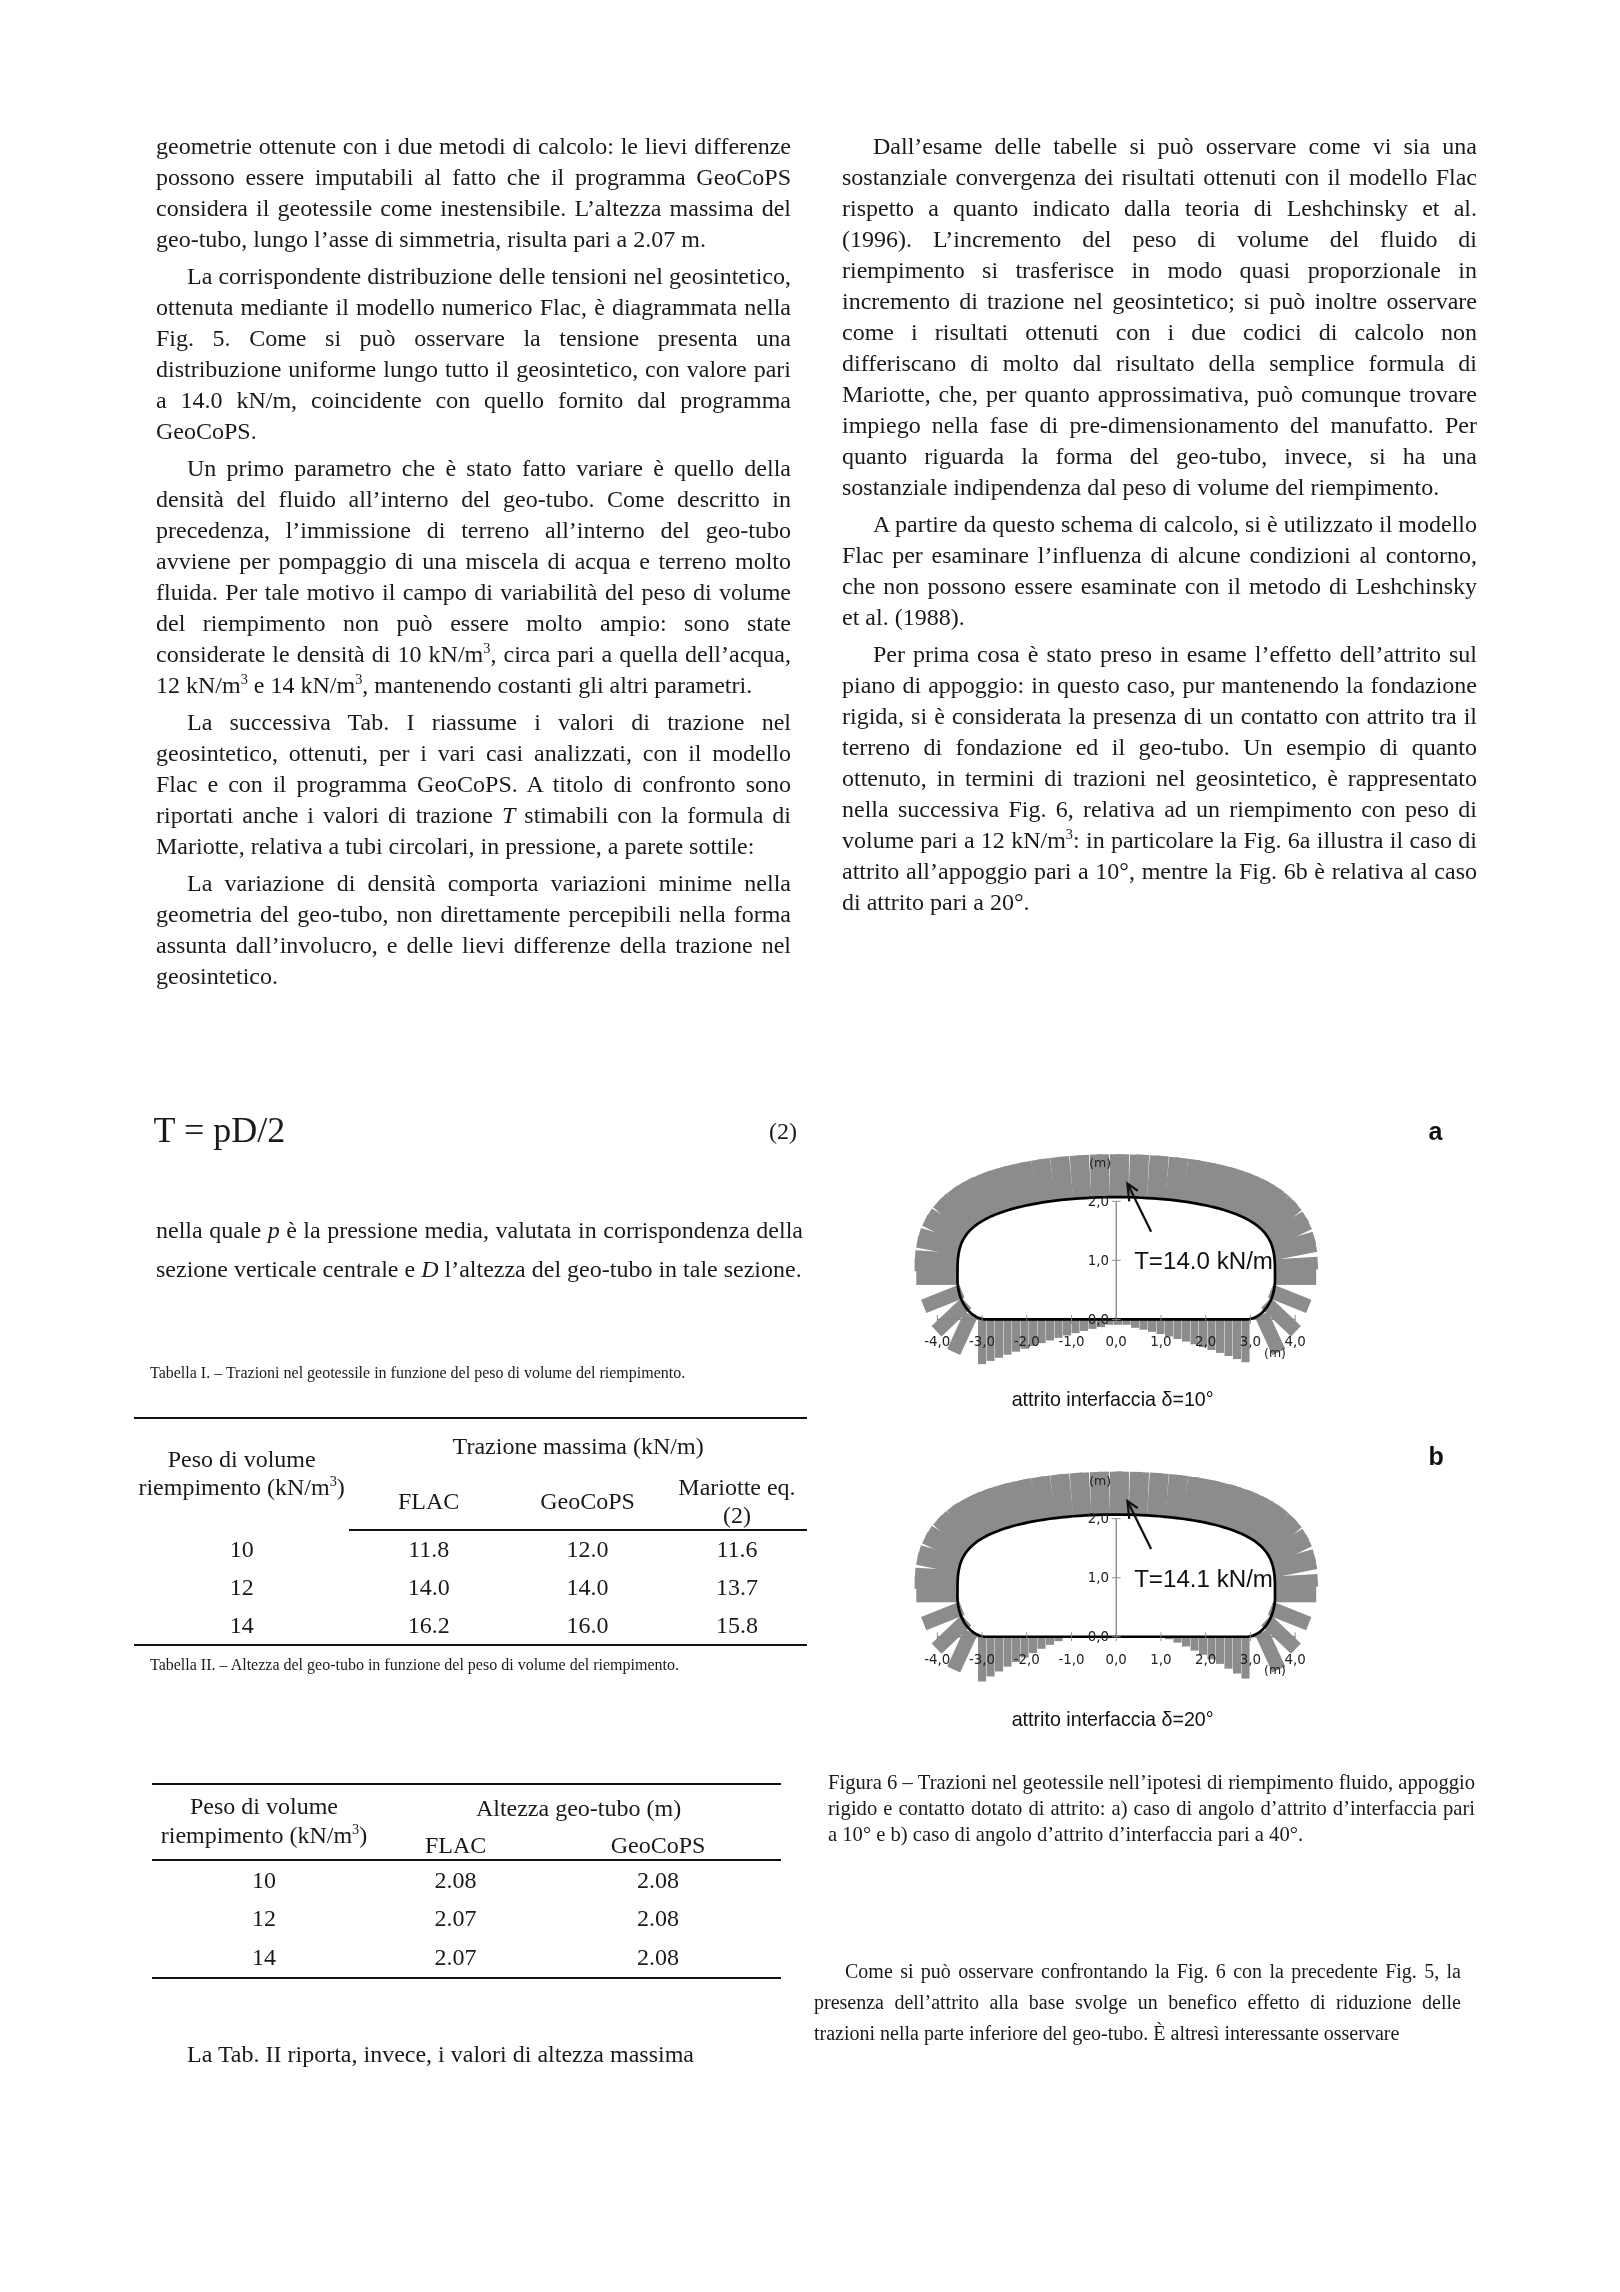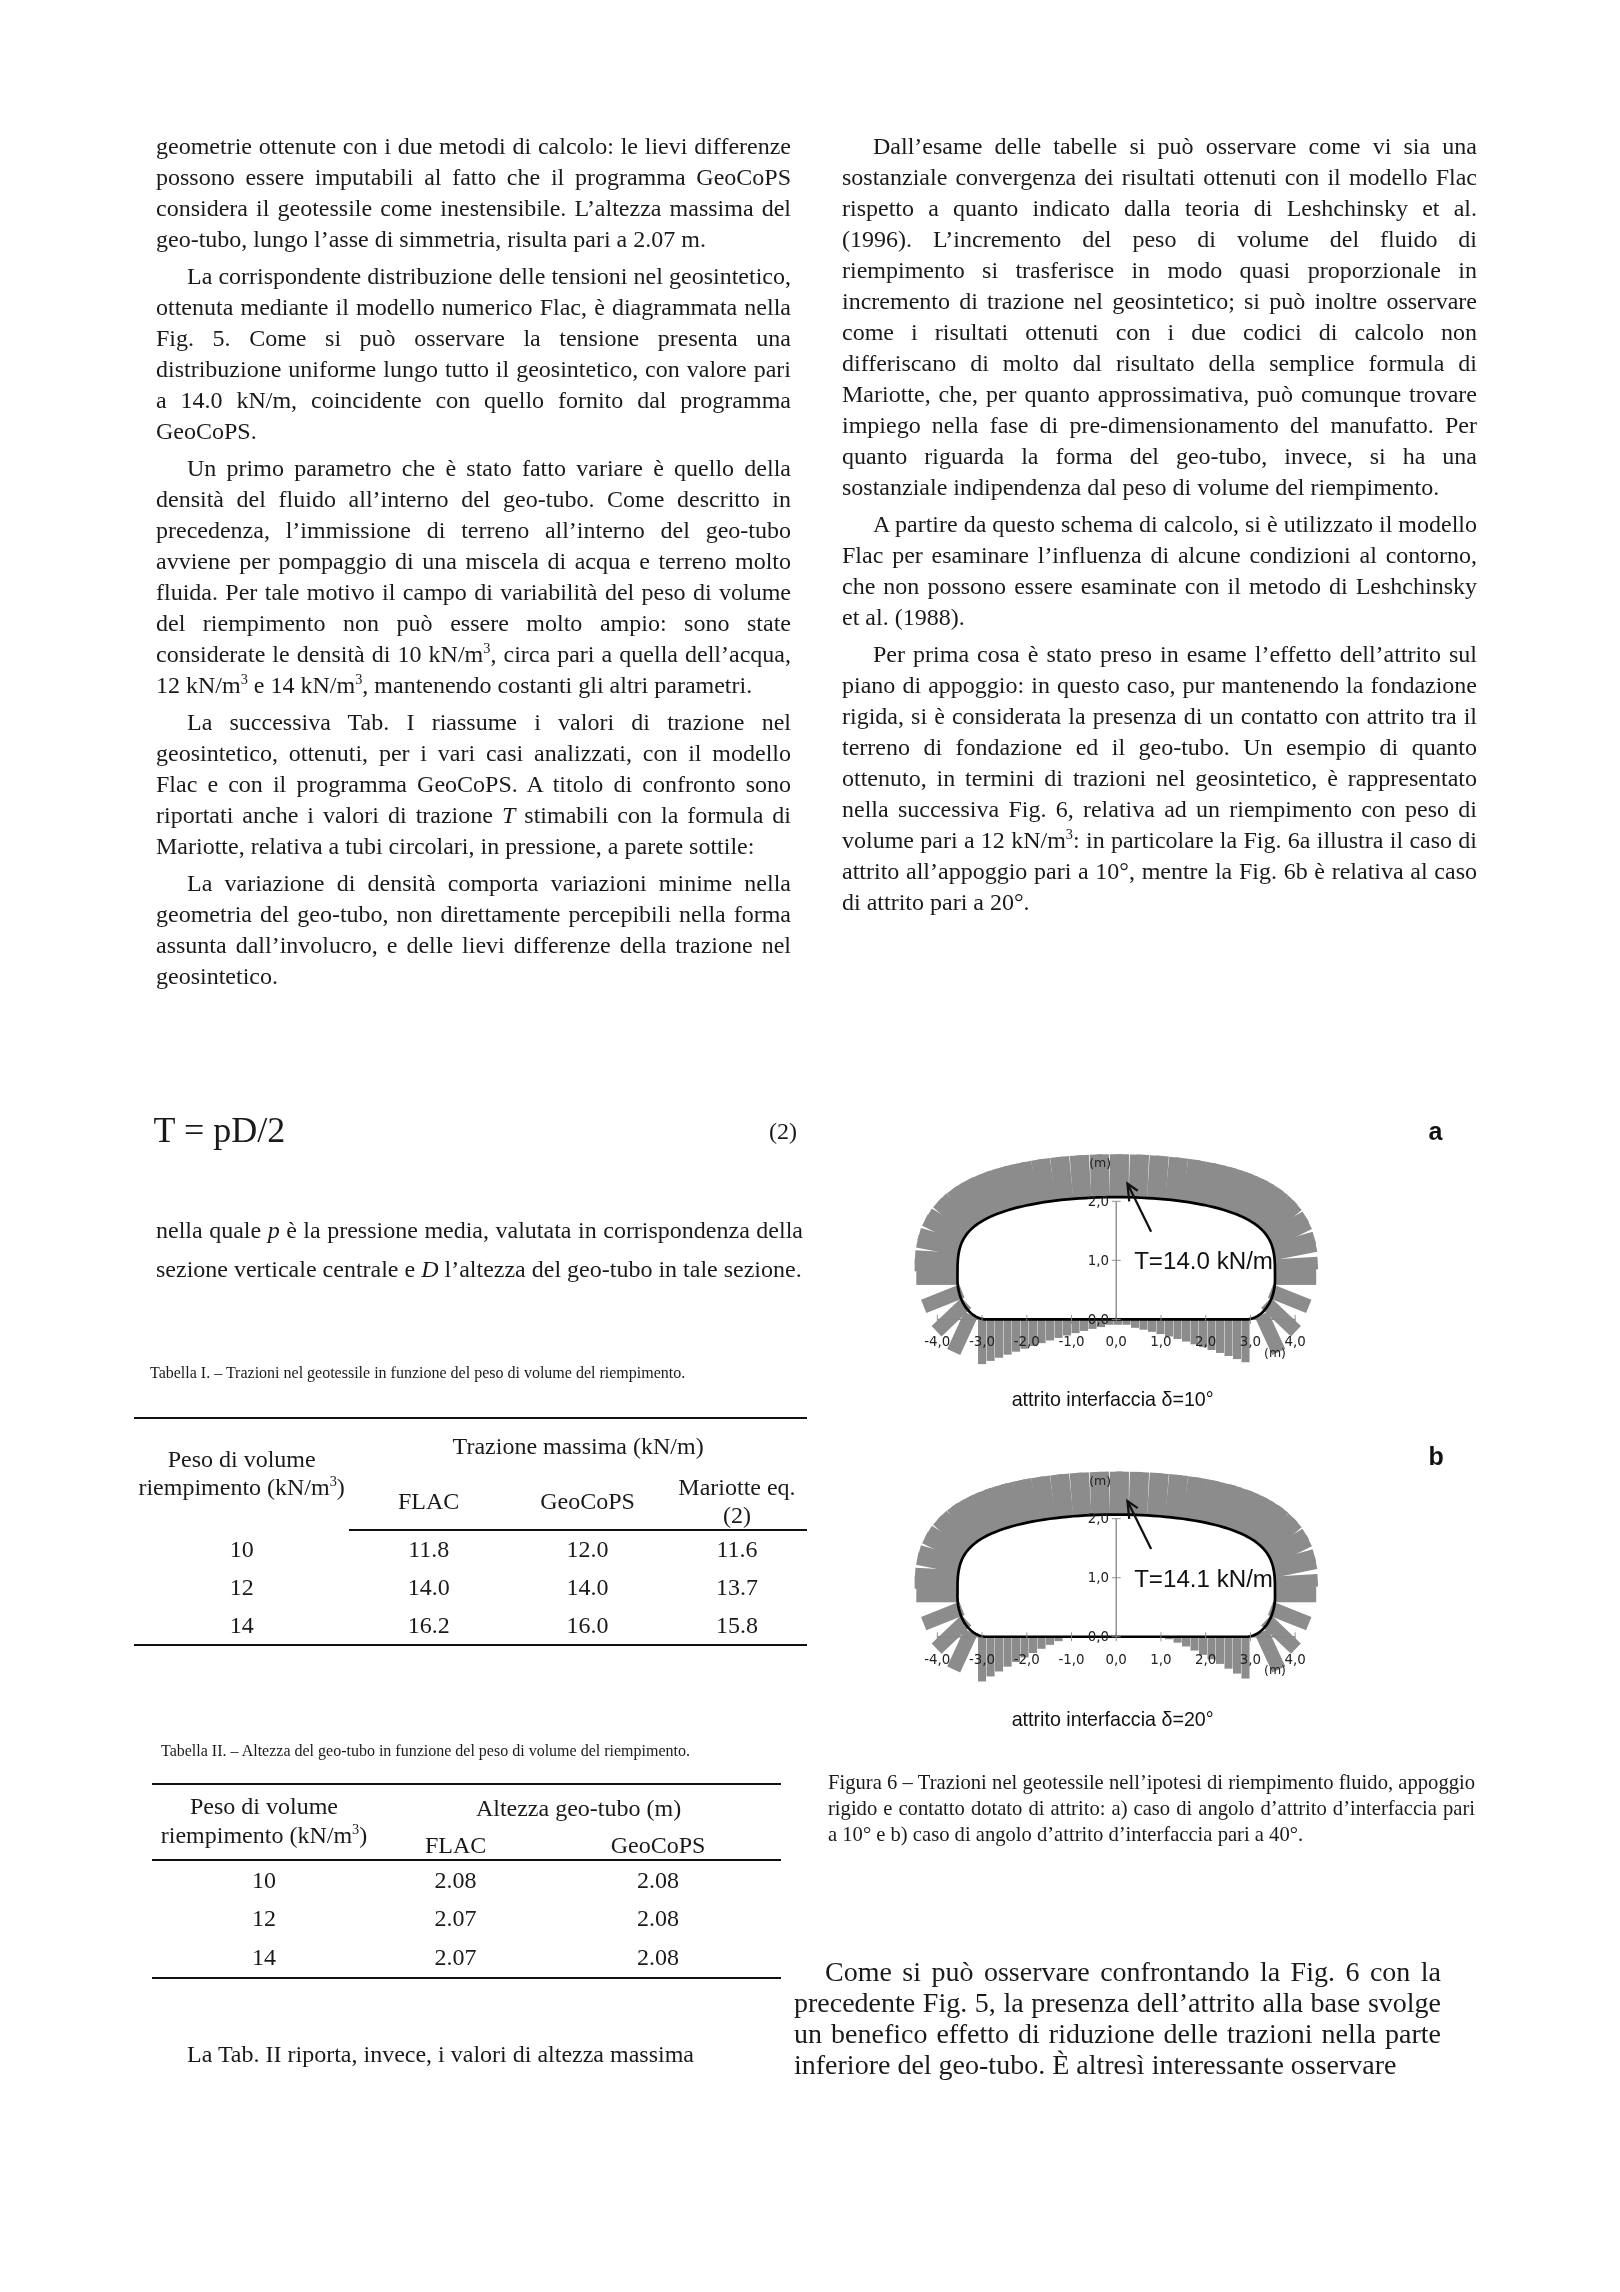--- a/index.html
+++ b/index.html
@@ -21,21 +21,21 @@
   .tcap { position: absolute; left: 150px; width: 647px; font-size: 16px; line-height: 25px; text-align: justify; }
   table.dt { position: absolute; border-collapse: collapse; font-size: 24px; }
   table.dt td, table.dt th { text-align: center; font-weight: normal; padding: 0; }
   .t1 { left: 134px; top: 1417px; width: 673px; border-top: 2.7px solid #111; border-bottom: 2.7px solid #111; }
   .t1 thead tr.sub th { border-bottom: 2.7px solid #111; }
   .t2 { left: 152px; top: 1783px; width: 629px; border-top: 2.7px solid #111; border-bottom: 2.7px solid #111; }
 
   .fig { position: absolute; left: 860px; width: 627px; }
   .fig svg { display: block; }
   .figcap { position: absolute; left: 828px; top: 1769px; width: 647px; font-size: 20.6px; line-height: 26px; text-align: justify; }
-  .col-right-bottom { position: absolute; left: 788px; top: 1950px; width: 647px; font-size: 28px; line-height: 31px; }
+  .col-right-bottom { position: absolute; left: 808px; top: 1950px; width: 647px; font-size: 20px; line-height: 31px; }
   .tail-left { position: absolute; left: 150px; top: 2033px; width: 647px; font-size: 24px; line-height: 31px; }
 </style>
 </head>
 <body>
 
 <div class="col col-left">
   <p class="para">geometrie ottenute con i due metodi di calcolo: le lievi differenze possono essere imputabili al fatto che il programma GeoCoPS considera il geotessile come inestensibile. L’altezza massima del geo-tubo, lungo l’asse di simmetria, risulta pari a 2.07 m.</p>
   <p class="para indent">La corrispondente distribuzione delle tensioni nel geosintetico, ottenuta mediante il modello numerico Flac, è diagrammata nella Fig. 5. Come si può osservare la tensione presenta una distribuzione uniforme lungo tutto il geosintetico, con valore pari a 14.0 kN/m, coincidente con quello fornito dal programma GeoCoPS.</p>
   <p class="para indent"><span>Un primo parametro che è stato fatto variare è quello della densità del fluido all’interno del geo-tubo. Come descritto in precedenza, l’immissione di terreno all’interno del geo-tubo avviene per pompaggio di una miscela di acqua e terreno molto fluida. Per tale motivo il campo di variabilità del peso di volume del riempimento non può essere molto ampio: sono state considerate le densità di 10 kN/m</span><sup>3</sup><span>, circa pari a quella dell’acqua, 12 kN/m</span><sup>3</sup><span> e 14 kN/m</span><sup>3</sup><span>, mantenendo costanti gli altri parametri.</span></p>
   <p class="para indent"><span>La successiva Tab. I riassume i valori di trazione nel geosintetico, ottenuti, per i vari casi analizzati, con il modello Flac e con il programma GeoCoPS. A titolo di confronto sono riportati anche i valori di trazione </span><i>T</i><span> stimabili con la formula di Mariotte, relativa a tubi circolari, in pressione, a parete sottile:</span></p>
@@ -76,21 +76,21 @@
     </tr>
     <tr style="height:39px;">
       <td>14</td>
       <td>16.2</td>
       <td>16.0</td>
       <td>15.8</td>
     </tr>
   </tbody>
 </table>
 
-<div class="tcap" style="top:1738px;margin-left:11px;">Tabella II. – Altezza del geo-tubo in funzione del peso di volume del riempimento.</div>
+<div class="tcap" style="top:1652px;">Tabella II. – Altezza del geo-tubo in funzione del peso di volume del riempimento.</div>
 <table class="dt t2">
   <thead>
     <tr>
       <th rowspan="2" style="width:224px; line-height:29.6px; padding:1.8px 0 3.6px 0; border-bottom:2.7px solid #111;"><span>Peso di volume riempimento (kN/m</span><sup>3</sup><span>)</span></th>
       <th colspan="2" style="height:47px;">Altezza geo-tubo (m)</th>
     </tr>
     <tr>
       <th style="border-bottom:2.7px solid #111;">FLAC</th>
       <th style="border-bottom:2.7px solid #111;">GeoCoPS</th>
     </tr>

